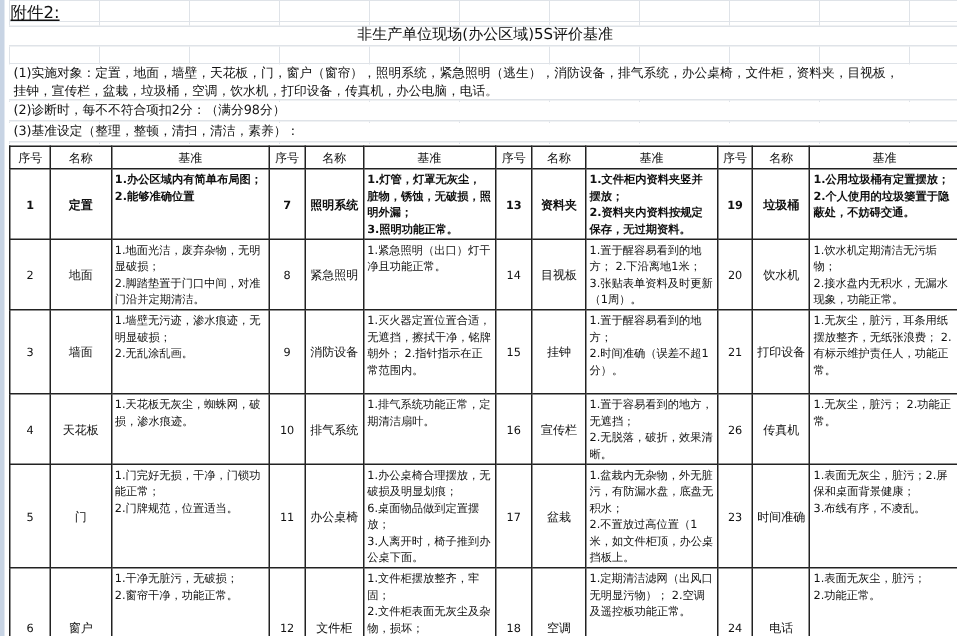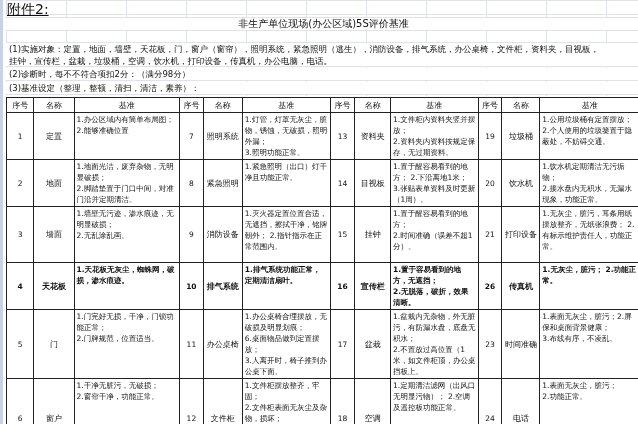--- a/index.html
+++ b/index.html
@@ -6,36 +6,36 @@
   body { width:638px; height:424px; overflow:hidden; position:relative;
          font-family:"DejaVu Sans", "Liberation Sans", sans-serif; color:#111; }
   .sheet { position:absolute; left:0; top:0; width:638px; height:424px;
            border-left:3px solid #c8d4e4; box-sizing:border-box; }
   .gridbg { position:absolute; left:3px; top:0; width:635px; height:96px;
             background-image:
               linear-gradient(to right, #dfe3e8 1px, transparent 1px),
               linear-gradient(to bottom, #dfe3e8 1px, transparent 1px);
             background-size: 60px 14px; }
   .line { position:absolute; left:4px; font-size:9px; white-space:nowrap; background:#fff; }
-  .attach { top:1px; font-size:14px; background:transparent;text-decoration:underline; }
+  .attach { top:1px; font-size:11px; background:transparent;text-decoration:underline; }
   .title { position:absolute; top:17px; left:3px; width:635px; text-align:center;
            font-size:10px; background:#fff; border-top:1px solid #dfe3e8; border-bottom:1px solid #dfe3e8; height:12px; line-height:12px; }
   .intro { position:absolute; left:3px; width:635px; font-size:8.5px; line-height:12px;
            background:#fff; border-bottom:1px solid #dfe3e8; padding-left:3px; box-sizing:border-box; }
   table.std { position:absolute; left:3px; top:97px; width:634px; border-collapse:collapse;
               table-layout:fixed; font-size:7.5px; }
   table.std th, table.std td { border:1px solid #222; padding:1px 2px; vertical-align:middle; }
   table.std th { font-weight:normal; height:12px; text-align:center; font-size:8px;margin-top:38px; }
   table.std td.num { text-align:center; }
   table.std td.name { text-align:center; font-size:8px; }
   table.std td.std-text { vertical-align:top; line-height:11px; white-space:pre-line; overflow:hidden; }
-  table.std tr.r1 td { height:44px; }
+  table.std tr.r1 td { height:44px;font-weight:bold; }
   table.std tr.r2 td { height:42px; }
   table.std tr.r3 td { height:53px; }
-  table.std tr.r4 td { height:41px;font-weight:bold; }
+  table.std tr.r4 td { height:41px; }
   table.std tr.r5 td { height:65px; }
   table.std tr.r6 td { height:66px; }
 </style>
 </head>
 <body>
 
 <div class="sheet">
   <div class="gridbg"></div>
 
   <div class="line attach">附件2:</div>

